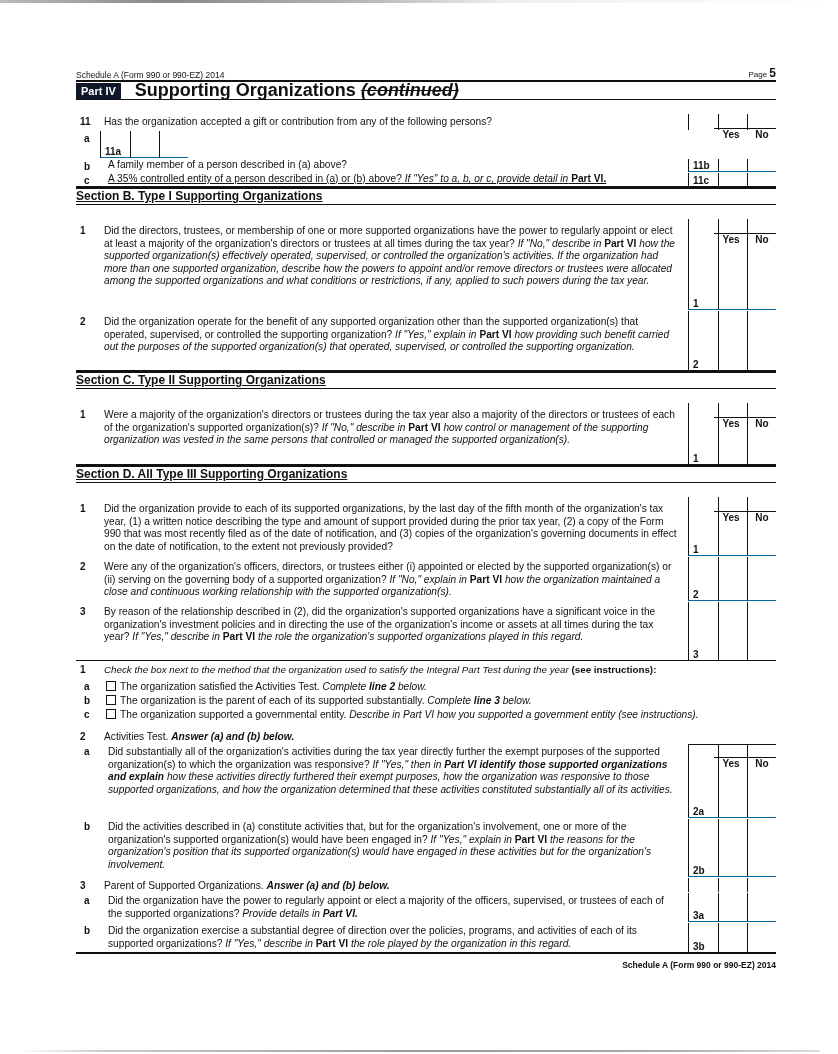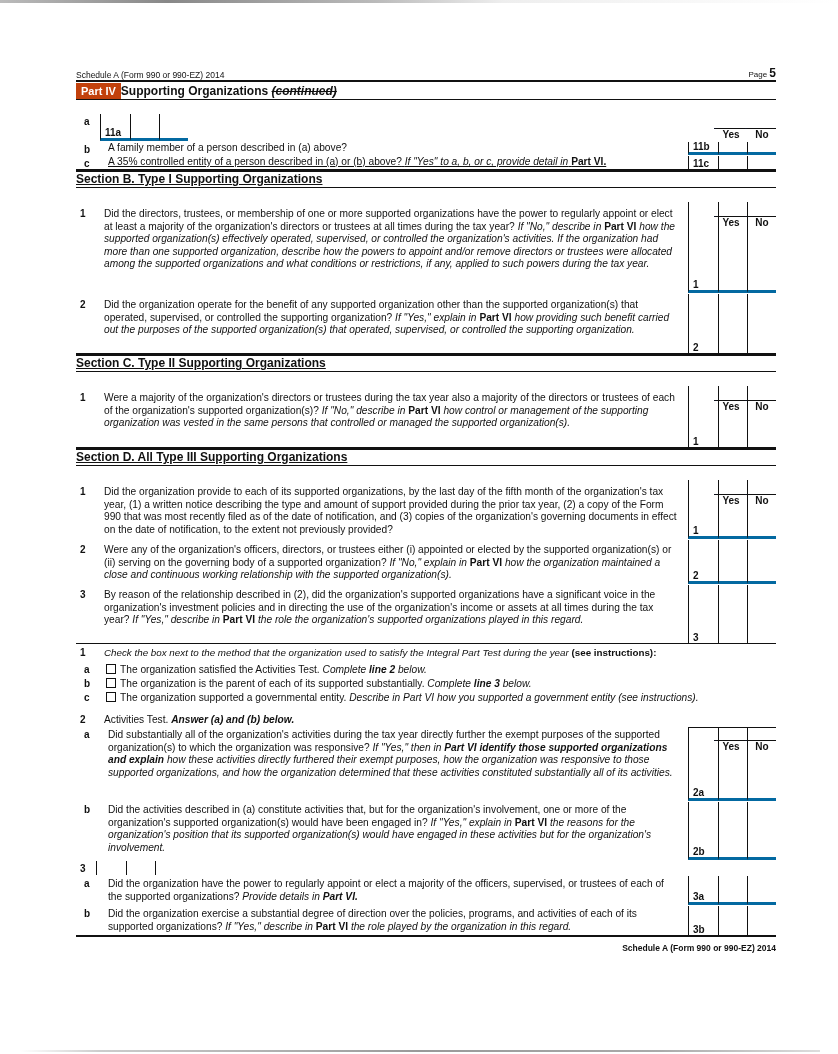--- a/index.html
+++ b/index.html
@@ -10,43 +10,43 @@
   .scan-bottom { position: absolute; left: 20px; top: 1050px; width: 800px; height: 2px;
                  background: linear-gradient(to right, #fff 0%, #ccc 10%, #999 50%, #aaa 80%, #ddd 100%); }
   .page { position: absolute; left: 76px; top: 64px; width: 700px; }
 
   .hdr { display: flex; justify-content: space-between; align-items: flex-end; height: 16px;
          font-size: 8.5px; }
   .hdr .pg { font-size: 8px; }
   .hdr .pg b { font-size: 12px; }
   .part-bar { border-top: 2px solid #111; border-bottom: 1px solid #111; height: 17px;
               display: flex; align-items: center; }
-  .part-label { background: #c2410c; color: #fff; font-weight: bold; font-size: 11px;
+  .part-label { background: #0f172a; color: #fff; font-weight: bold; font-size: 11px;
                 padding: 1px 5px; height: 14px; line-height: 14px; }
-  .part-title { font-weight: bold; font-size: 12px; }
+  .part-title { font-weight: bold; font-size: 18px; margin-left: 14px; }
   .part-title i { font-weight: bold; text-decoration: line-through; }
 
   .sec-title { font-weight: bold; font-size: 12px; border-top: 2px solid #111;
                border-bottom: 1px solid #111; height: 15px; line-height: 15px; }
   .sec-title .ul { text-decoration: underline; }
 
   
   .block { position: relative; }
   .yn-row { display: flex; justify-content: flex-end; height: 14px; }
   .yn-cell { width: 28px; font-weight: bold; font-size: 10px; text-align: center;
              border-left: 3px solid #0f172a; border-bottom: 1px solid #111; line-height: 14px; margin-top: 28px; }
   .q { display: flex; position: relative; border-bottom: 1px solid transparent; }
   .q .num { width: 16px; font-weight: bold; font-size: 10px; padding-left: 4px; padding-top: 2px; }
   .q .letter { width: 16px; font-weight: bold; font-size: 10px; padding-left: 8px; padding-top: 2px; }
   .q .text { flex: 1; font-size: 10.2px; line-height: 12.6px; padding: 2px 10px 2px 8px; }
   .q .text i { font-style: italic; }
   .q .line-no { width: 30px; border-left: 1px solid #111; font-weight: bold; font-size: 10px;
                 display: flex; align-items: flex-end; padding-left: 4px; box-sizing: border-box; }
   .q .ans { width: 28px; border-left: 1px solid #111; }
-  .q.bottom-rule .line-no, .q.bottom-rule .ans { border-bottom: 3px solid #0369a1; }
+  .q.bottom-rule .line-no, .q.bottom-rule .ans { border-bottom: 1px solid #0369a1; }
   .q.top-rule .line-no, .q.top-rule .ans { border-top: 1px solid #111; }
   .q.full-bottom { border-bottom: 1px solid #111; }
 
   .checkbox-row { display: flex; align-items: center; height: 14px; font-size: 10.2px; }
   .checkbox-row .letter { width: 22px; font-weight: bold; padding-left: 8px; font-size: 10px; }
   .cb { width: 10px; height: 10px; border: 1px solid #111; margin-right: 4px; box-sizing: border-box; }
   .footer { text-align: right; font-weight: bold; font-size: 8.5px; margin-top: 6px; }
 </style>
 </head>
 <body>
@@ -63,20 +63,27 @@
   <div class="part-bar">
     <span class="part-label">Part IV</span>
     <span class="part-title"><span>Supporting Organizations</span> <i>(continued)</i></span>
   </div>
 
   <div class="block">
     <div class="yn-row">
       <div class="yn-cell">Yes</div>
       <div class="yn-cell">No</div>
     </div>
+    <div class="q" style="height:16px;">
+      <span class="num">11</span>
+      <span class="text">Has the organization accepted a gift or contribution from any of the following persons?</span>
+      <span class="line-no"></span>
+      <span class="ans"></span>
+      <span class="ans"></span>
+    </div>
     <div class="q bottom-rule" style="height:27px;">
       <span class="letter">a</span>
       <span class="line-no">11a</span>
       <span class="ans"></span>
       <span class="ans"></span>
     </div>
     <div class="q bottom-rule" style="height:13px;">
       <span class="letter">b</span>
       <span class="text" style="padding-top:0">A family member of a person described in (a) above?</span>
       <span class="line-no">11b</span>
@@ -197,20 +204,21 @@
     </div>
     <div class="q bottom-rule" style="height:58px;">
       <span class="letter">b</span>
       <span class="text"><span>Did the activities described in (a) constitute activities that, but for the organization's involvement, one or more of the organization's supported organization(s) would have been engaged in?</span> <i>If "Yes," explain in</i> <b>Part VI</b> <i>the reasons for the organization's position that its supported organization(s) would have engaged in these activities but for the organization's involvement.</i></span>
       <span class="line-no">2b</span>
       <span class="ans"></span>
       <span class="ans"></span>
     </div>
     <div class="q" style="height:14px;">
       <span class="num">3</span>
+      <span class="text"><span>Parent of Supported Organizations.</span> <b><i>Answer (a) and (b) below.</i></b></span>
       <span class="line-no"></span>
       <span class="ans"></span>
       <span class="ans"></span>
     </div>
     <div class="q bottom-rule" style="height:29px;">
       <span class="letter">a</span>
       <span class="text"><span>Did the organization have the power to regularly appoint or elect a majority of the officers, supervised, or trustees of each of the supported organizations?</span> <i>Provide details in</i> <b><i>Part VI.</i></b></span>
       <span class="line-no">3a</span>
       <span class="ans"></span>
       <span class="ans"></span>

